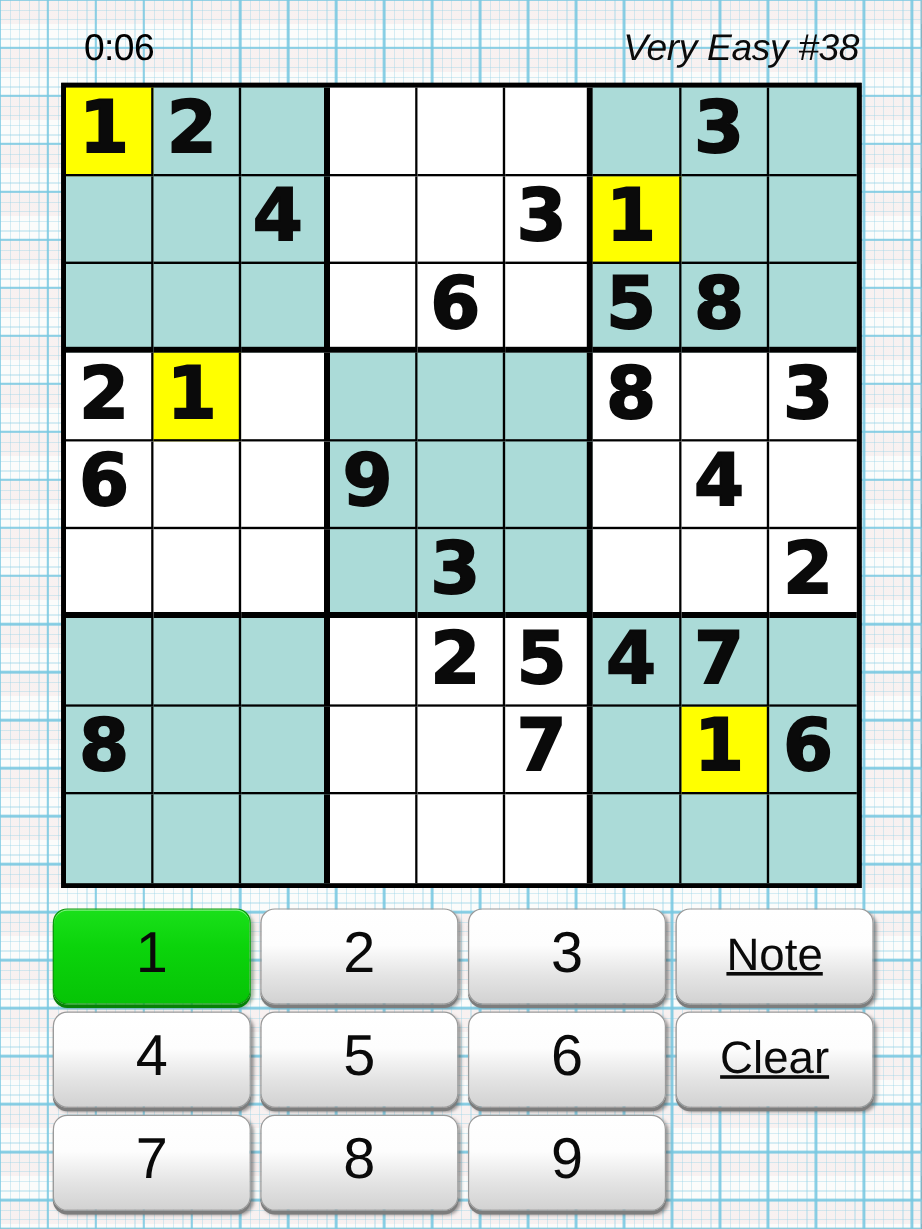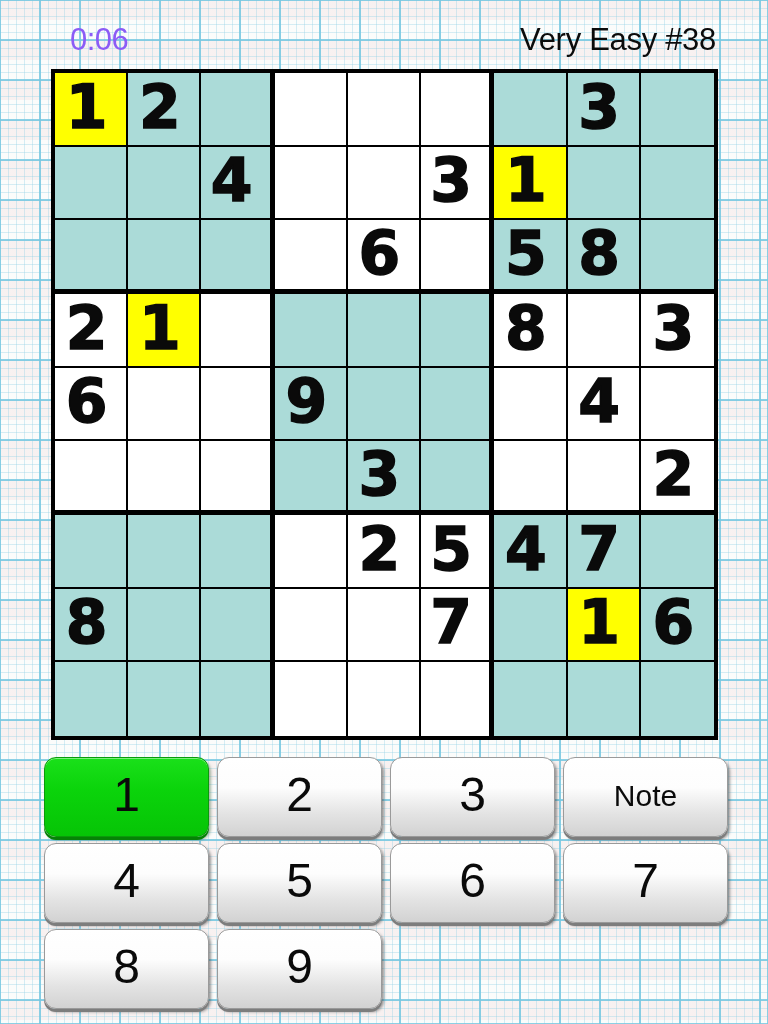--- a/index.html
+++ b/index.html
@@ -38,29 +38,30 @@
   
   #header {
     position: absolute;
     left: 0; top: 0;
     width: 768px; height: 66px;
   }
   #timer {
     position: absolute;
     left: 70px; top: 22px;
     font-size: 31px;
-    color: #8b5cf6;
+    color: #000000;
     letter-spacing: -0.5px;
   }
   #puzzle-label {
     position: absolute;
     right: 52px; top: 22px;
     font-size: 31px;
     color: #0b0b0b;
     letter-spacing: -0.3px;
+    font-style: italic;
   }
 
   
   #grid-wrap {
     position: absolute;
     left: 51px; top: 69px;
     width: 667px; height: 671px;
     background: #000;
     border: 4px solid #000;
     box-sizing: border-box;
@@ -138,21 +139,21 @@
       inset 0 1px 0 0 #7cf07c;
   }
   .btn .lbl {
     font-family: "Liberation Sans", sans-serif;
     font-size: 48px;
     color: #0a0a0a;
     line-height: 1;
     position: relative;
     top: -2px;
   }
-  .btn.word .lbl { font-size: 30px; top: -1px; }
+  .btn.word .lbl { font-size: 38px; top: -1px; text-decoration: underline; }
   .btn.selected .lbl { color: #0a0a0a; }
 </style>
 </head>
 <body>
 
 <div id="header">
   <div id="timer">0:06</div>
   <div id="puzzle-label">Very Easy #38</div>
 </div>
 
@@ -419,20 +420,23 @@
     </div>
     <div class="btn">
       <span class="lbl">4</span>
     </div>
     <div class="btn">
       <span class="lbl">5</span>
     </div>
     <div class="btn">
       <span class="lbl">6</span>
     </div>
+    <div class="btn word">
+      <span class="lbl">Clear</span>
+    </div>
     <div class="btn">
       <span class="lbl">7</span>
     </div>
     <div class="btn">
       <span class="lbl">8</span>
     </div>
     <div class="btn">
       <span class="lbl">9</span>
     </div>
   </div>

